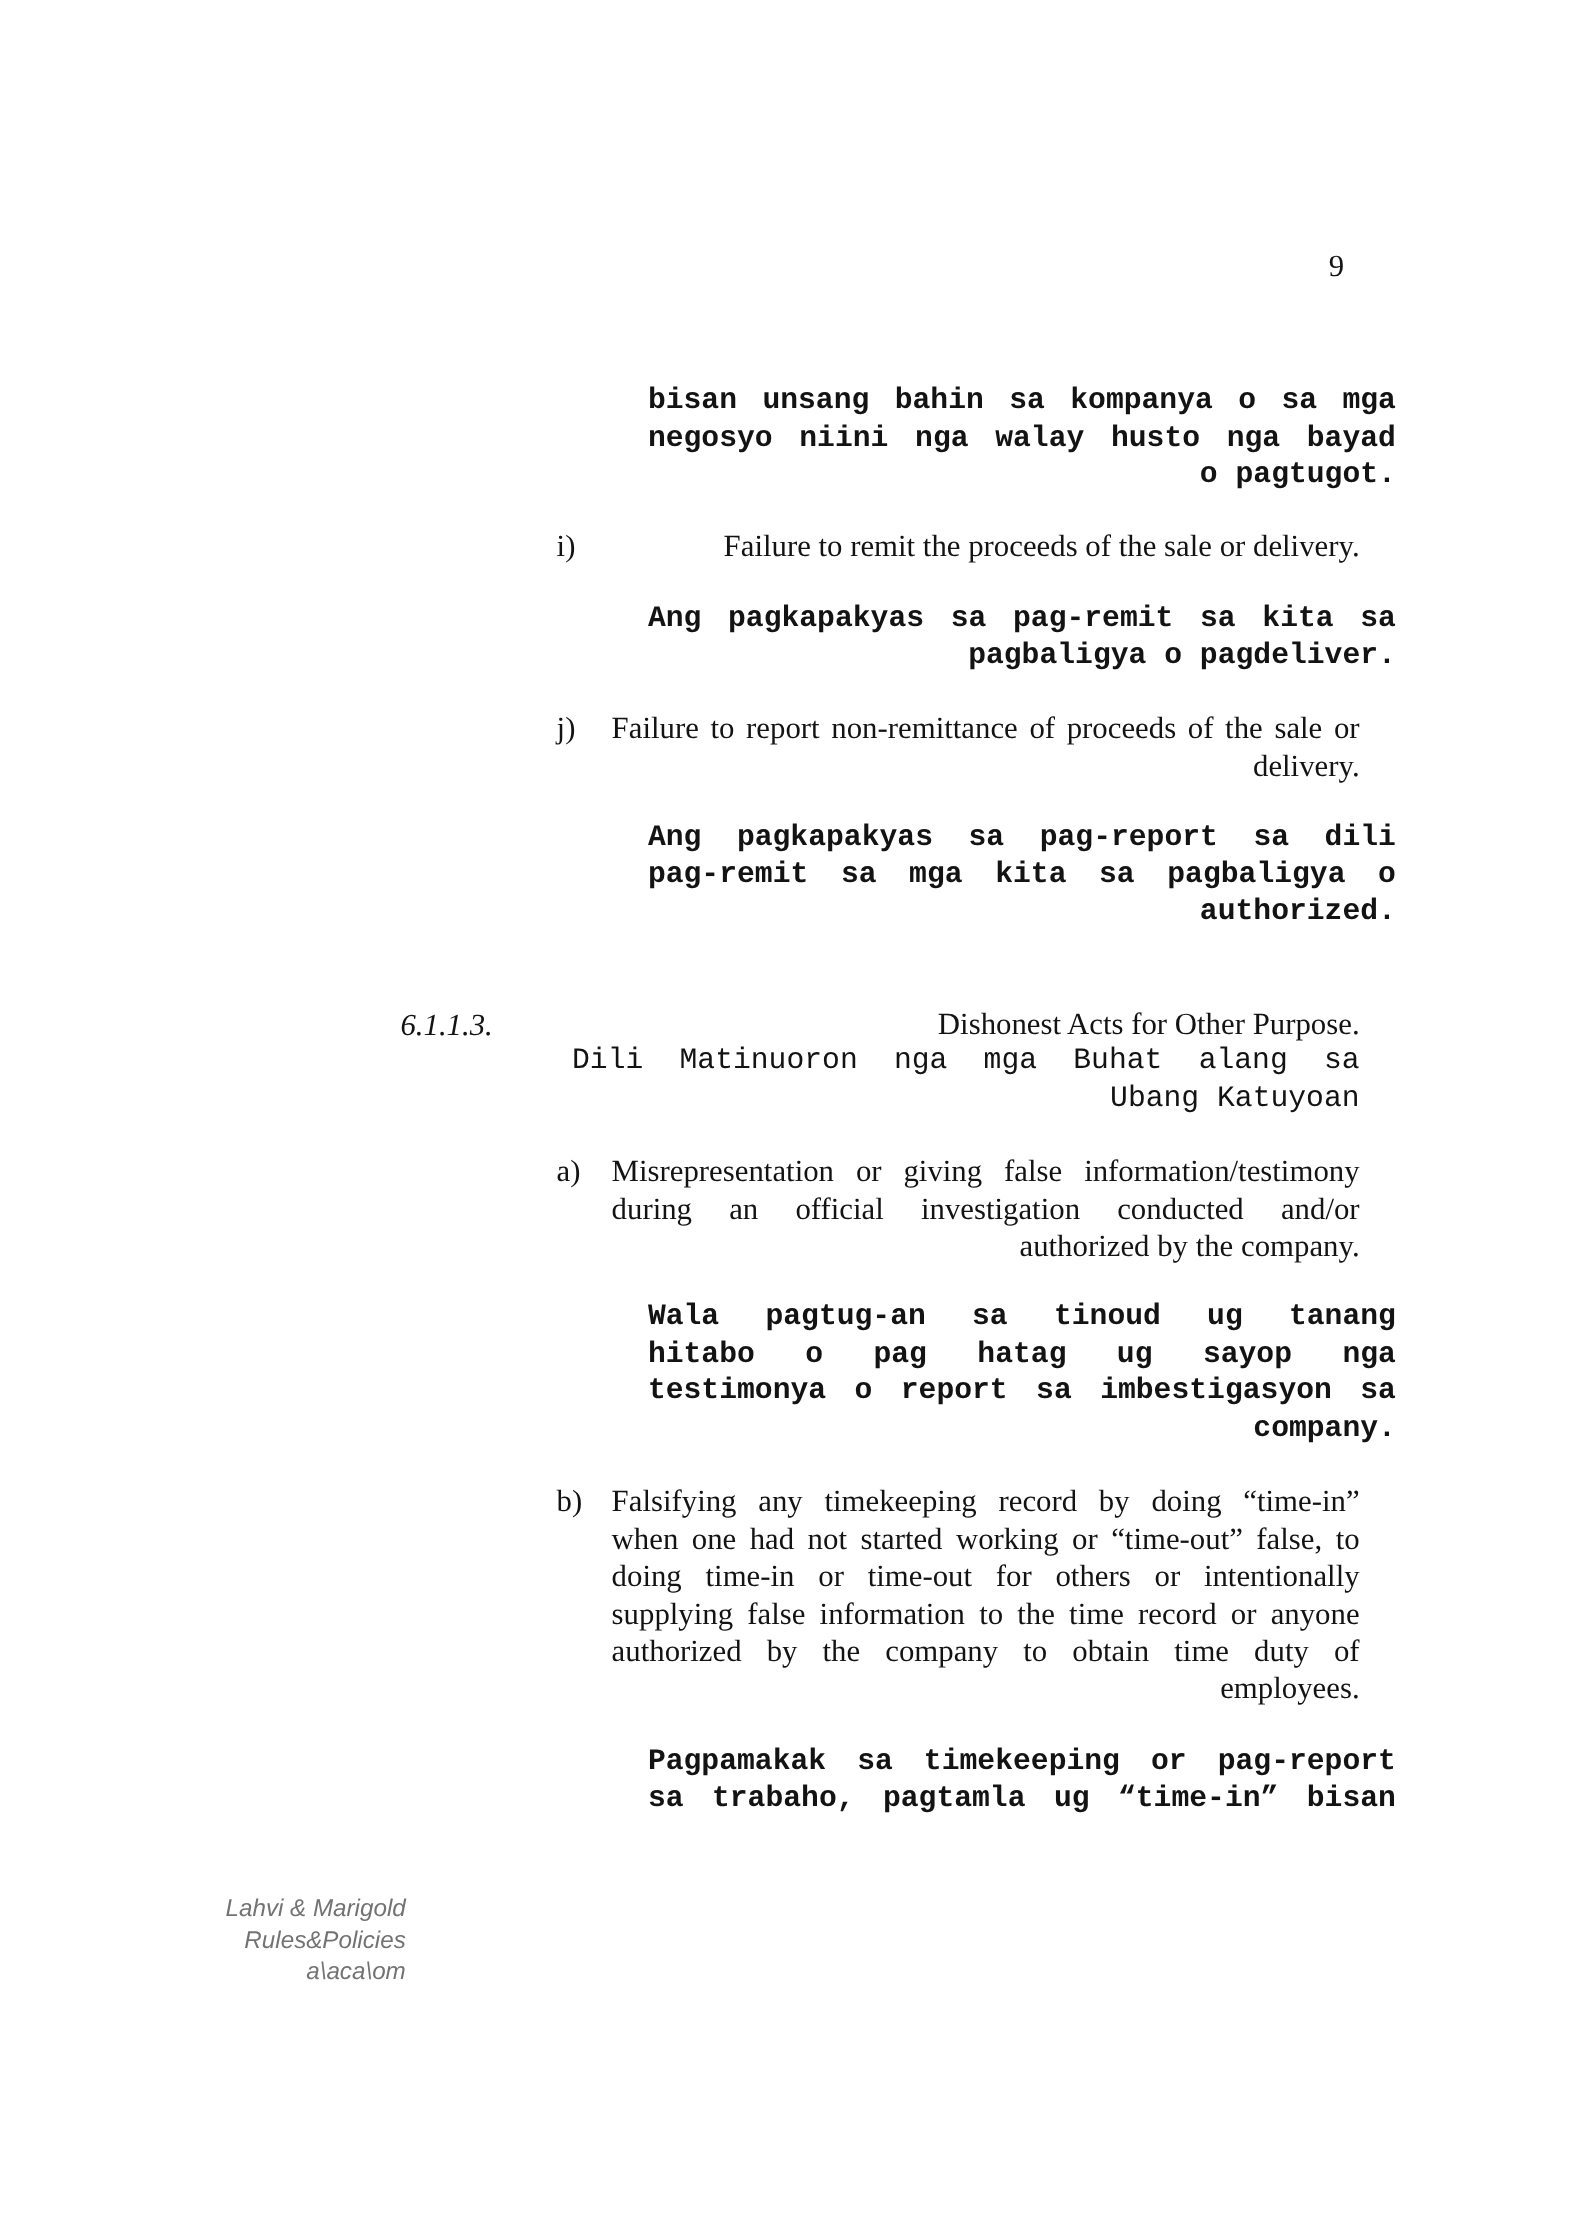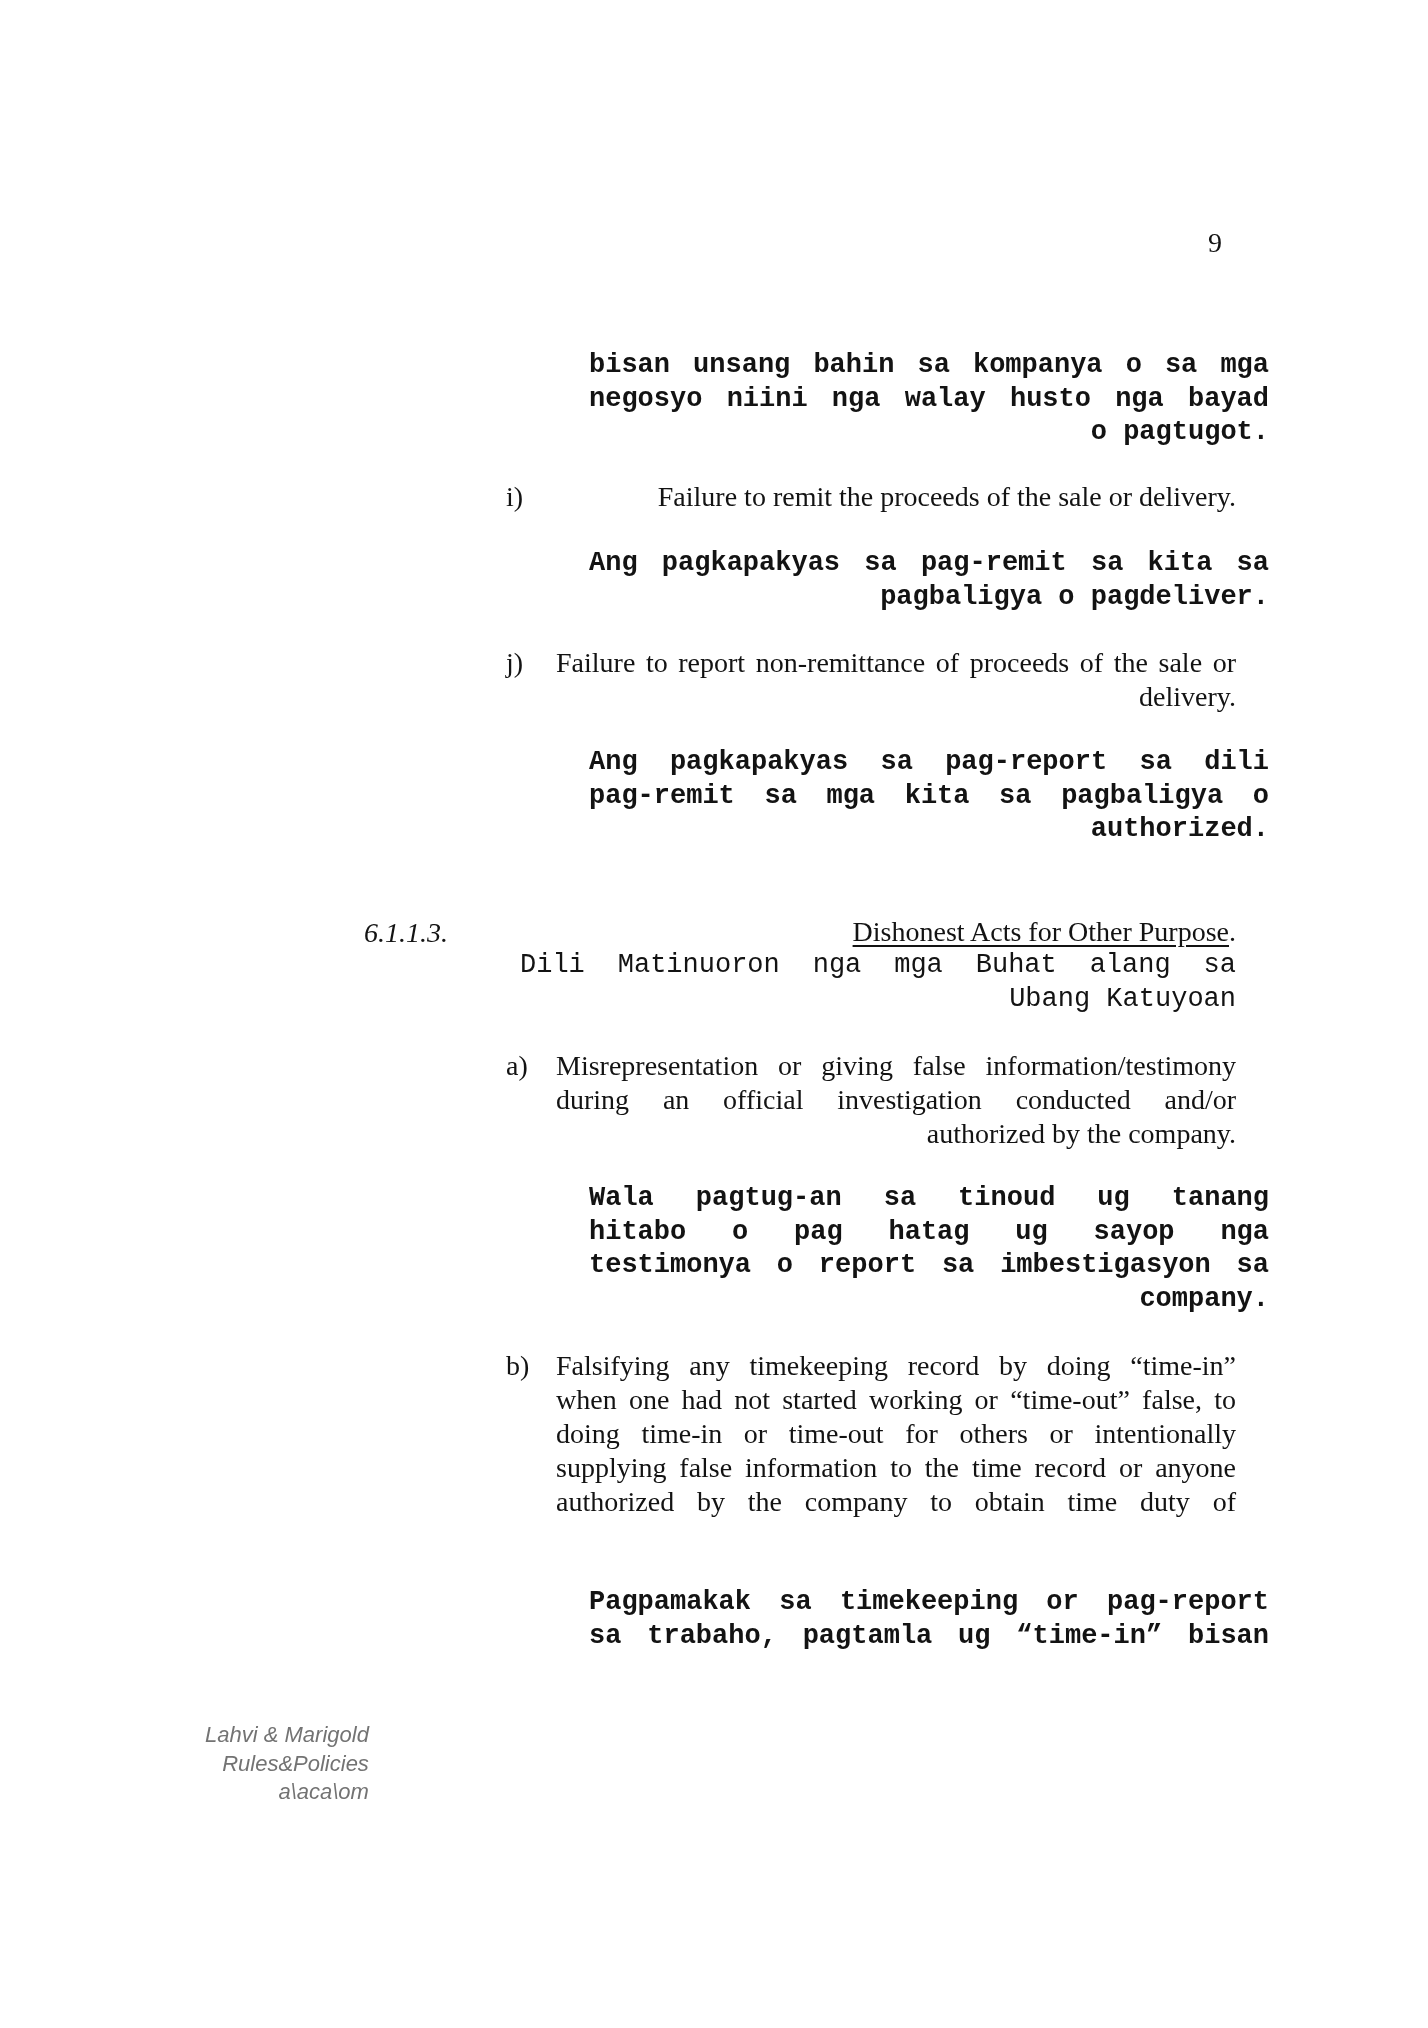--- a/index.html
+++ b/index.html
@@ -66,21 +66,20 @@
   }
   .sec-body {
     margin-left: 160px;
     width: 716px;
   }
   .sec-heading-line {
     line-height: 31px;
     margin-bottom: 2px;
   }
   .underlined {
-    text-decoration: underline;
     text-underline-offset: 4px;
     text-decoration-thickness: 2px;
   }
   .page-number {
     position: absolute;
     top: 226px;
     left: 1208px;
   }
   .footer {
     position: absolute;
@@ -161,20 +160,21 @@
   </div>
 
   <div class="item serif" style="top:1349px">
     <span class="marker">b)</span>
     <div class="itext">
       <div class="line just">Falsifying any timekeeping record by doing “time-in”</div>
       <div class="line just">when one had not started working or “time-out” false, to</div>
       <div class="line just">doing time-in or time-out for others or intentionally</div>
       <div class="line just">supplying false information to the time record or anyone</div>
       <div class="line just">authorized by the company to obtain time duty of</div>
+      <div class="line">employees.</div>
     </div>
   </div>
 
   <div class="blk mono" style="top:1586px">
     <div class="line just">Pagpamakak sa timekeeping or pag-report</div>
     <div class="line just">sa trabaho, pagtamla ug “time-in” bisan</div>
   </div>
 
   <div class="footer">
     <div class="line">Lahvi &amp; Marigold</div>

